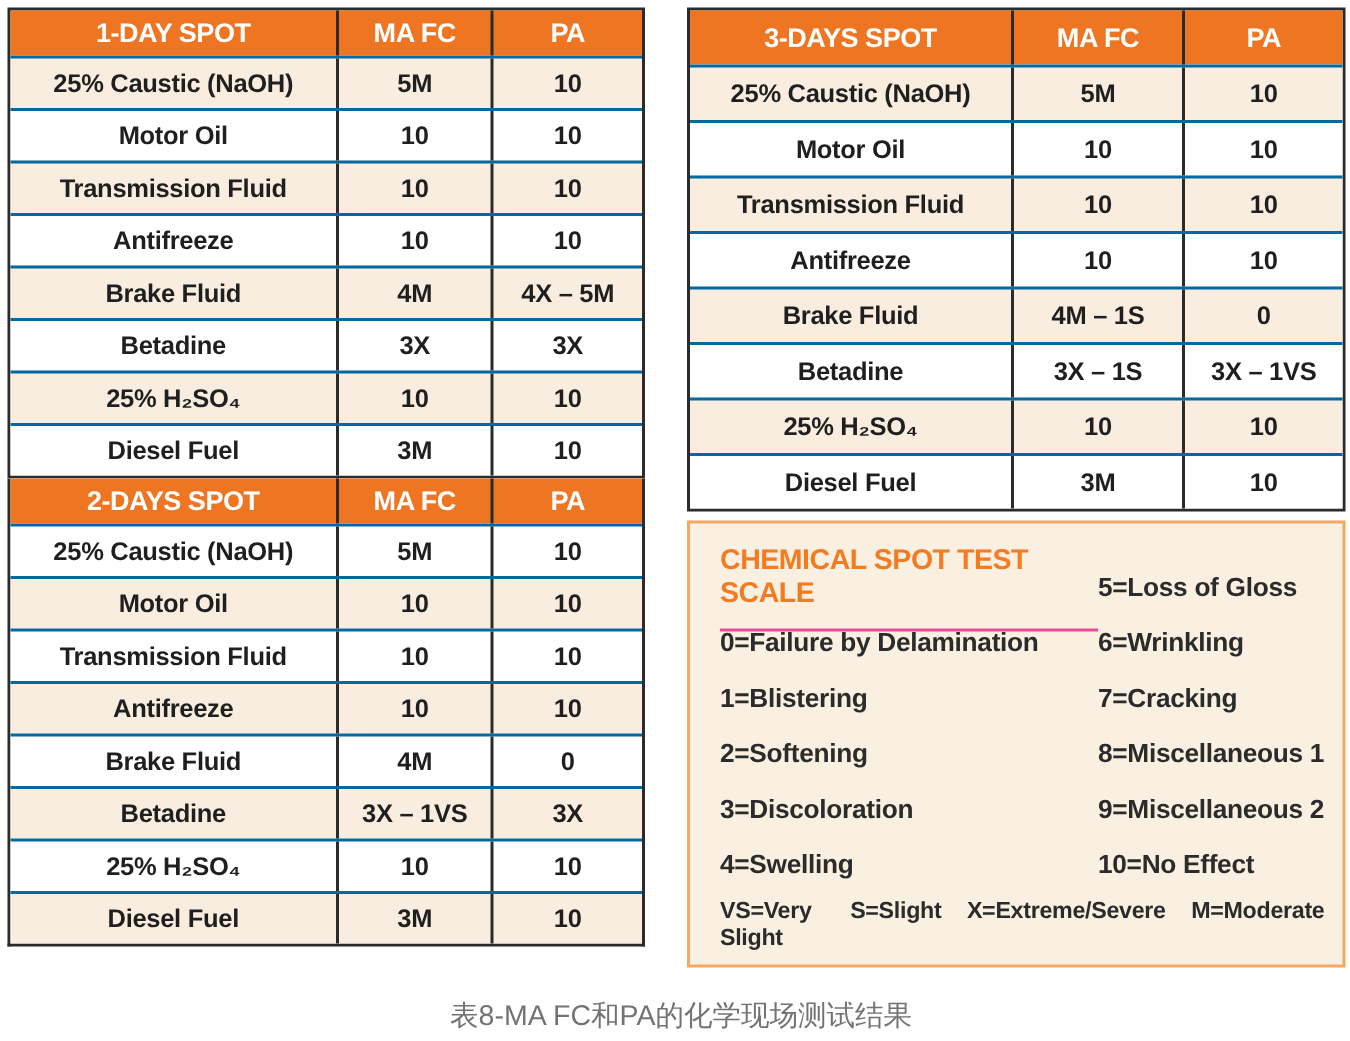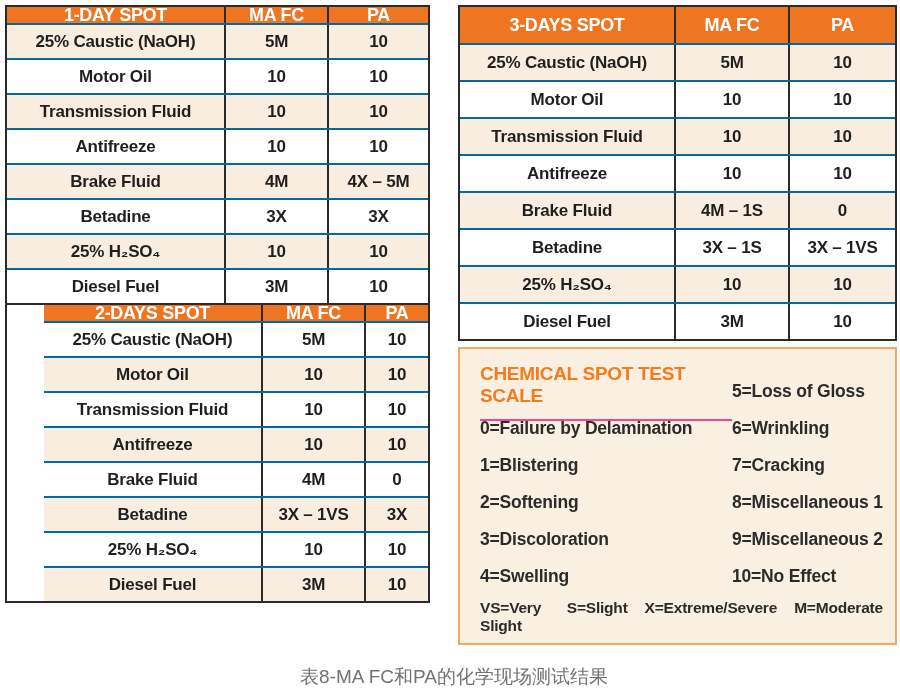--- a/index.html
+++ b/index.html
@@ -4,39 +4,39 @@
 <style>
   * { margin:0; padding:0; box-sizing:border-box; }
   html,body { width:900px; height:694px; background:#ffffff; overflow:hidden;
               font-family:"Liberation Sans","DejaVu Sans",sans-serif; }
   .page { position:relative; width:900px; height:694px; background:#ffffff; }
 
   .left-col  { position:absolute; left:5px;  top:5px; width:425px; }
   .right-col { position:absolute; left:458px; top:5px; width:439px; }
 
   .spot-table { border:2px solid #2b2b2b; background:#ffffff; }
-  .left-col .spot-table + .spot-table { border-top:none;padding-left:37px; }
+  .left-col .spot-table + .spot-table { border-top:none; }
 
   .thead { display:flex; background:#ee7623; }
   .th { color:#ffffff; font-weight:bold; font-size:18px; letter-spacing:-0.3px;
         display:flex; align-items:center; justify-content:center; }
   .tr { display:flex; border-top:2px solid #0369a1; background:#ffffff; }
   .td { color:#1f1f1f; font-weight:bold; font-size:17px; letter-spacing:-0.2px;
         display:flex; align-items:center; justify-content:center; text-align:center; }
 
   
   .left-col .c1 { flex:0 0 217px; }
   .left-col .c2 { flex:0 0 103px; border-left:2px solid #2b2b2b; }
   .left-col .c3 { flex:1 1 auto;  border-left:2px solid #2b2b2b; }
   .right-col .c1 { flex:0 0 214px; }
   .right-col .c2 { flex:0 0 114px; border-left:2px solid #2b2b2b; }
   .right-col .c3 { flex:1 1 auto;  border-left:2px solid #2b2b2b; }
 
   
-  .left-col .thead { height:16px; }
+  .left-col .thead { height:30px; }
   .left-col .tr    { height:35px; }
   .right-col .thead { height:36px; }
   .right-col .tr    { height:37px; }
 
   
   .shade-odd  .tr:nth-child(odd)  { background:#f9eddf; }
   .shade-even .tr:nth-child(even) { background:#f9eddf; }
 
   
   .legend { margin-top:6px; height:298px; background:#faf0e1;

